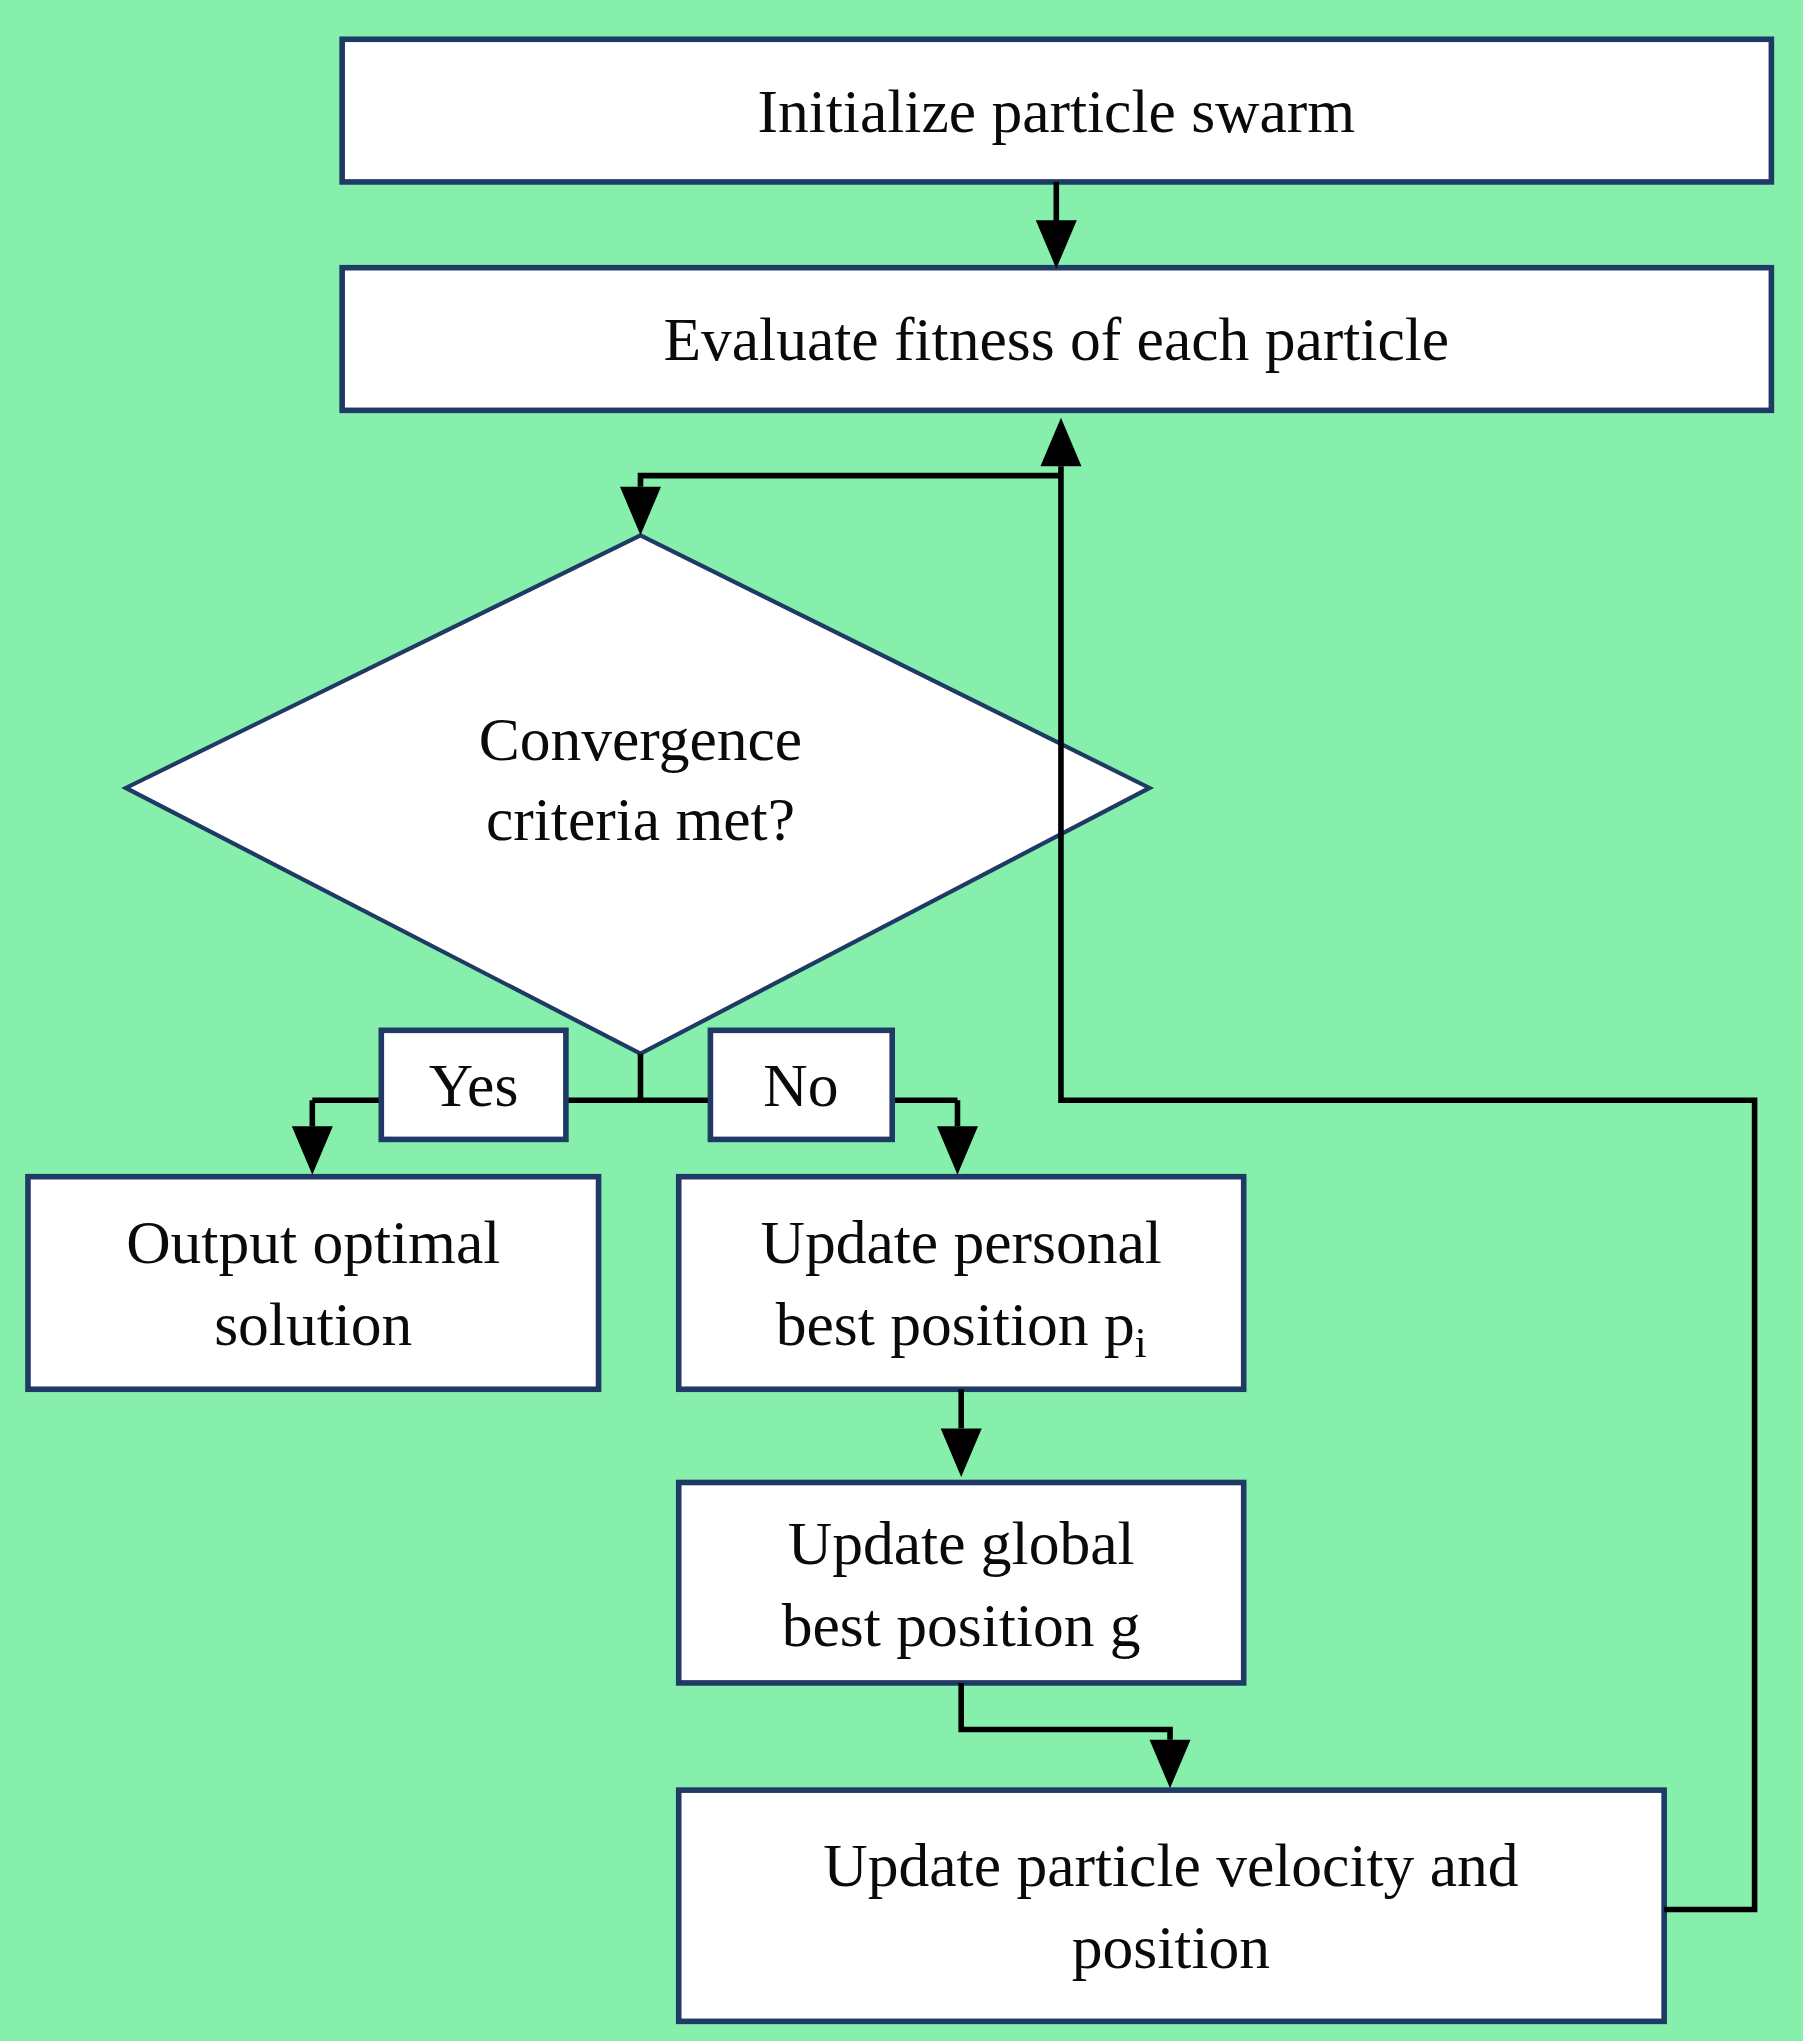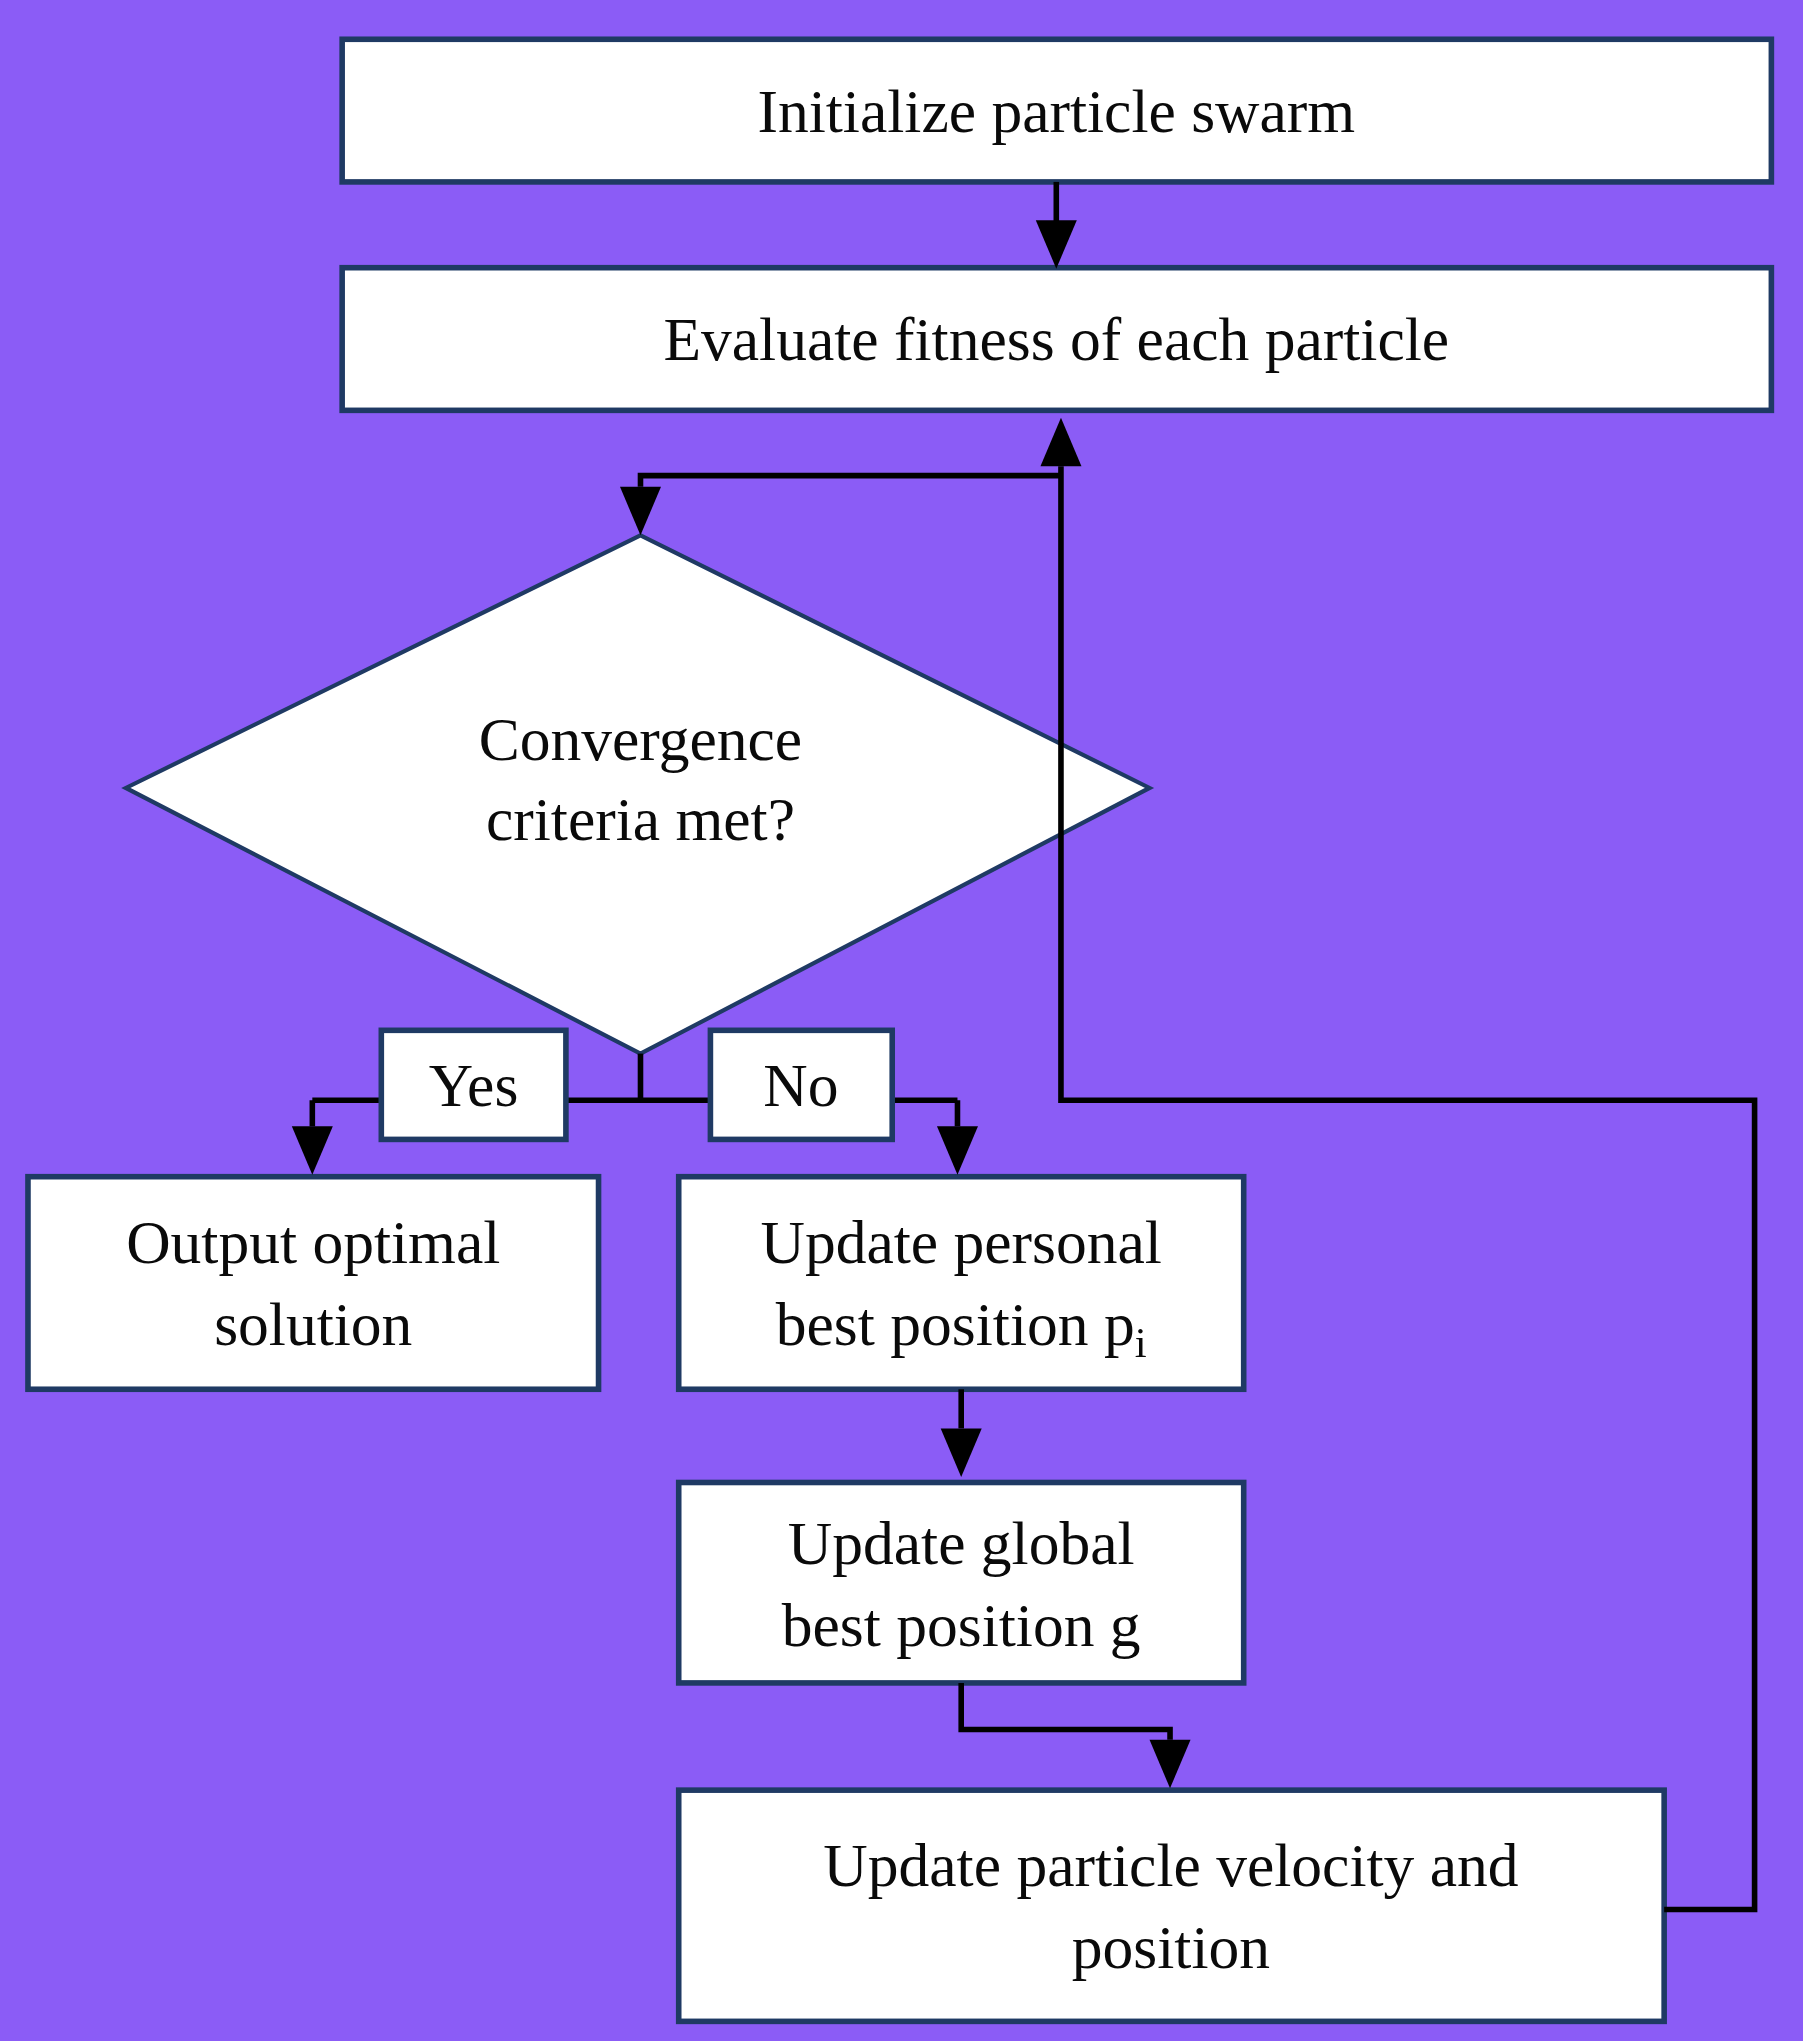--- a/index.html
+++ b/index.html
@@ -4,21 +4,21 @@
 <style>
   html, body {
     margin: 0;
     padding: 0;
     background: #ffffff;
   }
   .canvas {
     width: 1804px;
     height: 2042px;
     position: relative;
-    background: #8b5cf6;
+    background: #86efac;
     text-align: right;
   }
   svg { display: block; }
   .node-box {
     fill: #ffffff;
     stroke: #1f3a64;
     stroke-width: 6;
   }
   .decision {
     fill: #ffffff;

